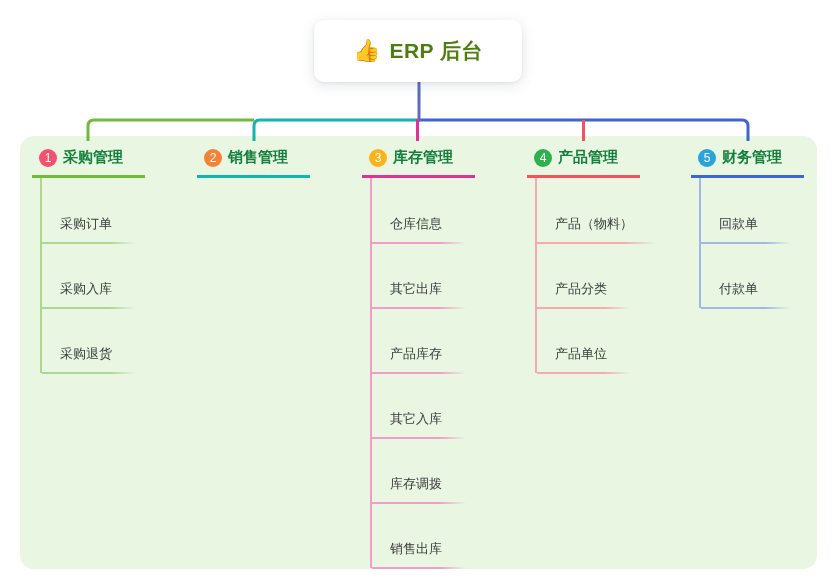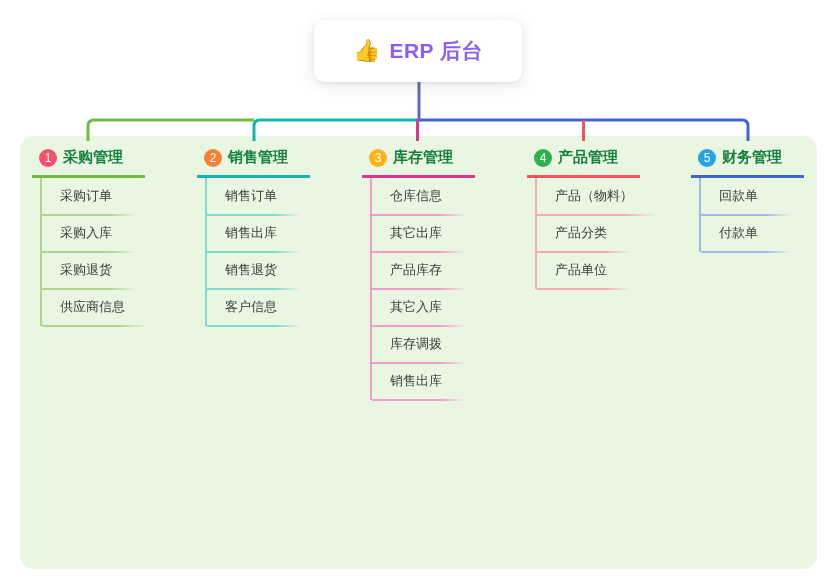--- a/index.html
+++ b/index.html
@@ -18,42 +18,42 @@
   svg.connectors path{fill:none;stroke-width:3px;}
   
   .root-node{
     position:absolute;left:314px;top:20px;width:208px;height:62px;
     background:#ffffff;border-radius:10px;z-index:2;
     box-shadow:0 3px 14px rgba(60,70,90,.14), 0 1px 3px rgba(60,70,90,.08);
     display:flex;align-items:center;justify-content:center;gap:9px;
   }
   .root-node .emoji{font-size:22px;line-height:1;}
   .root-node .root-title{
-    font-size:21px;font-weight:600;color:#8b5cf6;letter-spacing:.5px;
+    font-size:21px;font-weight:600;color:#4d7c0f;letter-spacing:.5px;
   }
   
   .column{position:absolute;z-index:2;width:150px;}
   .col-header{
     width:113px;display:flex;align-items:center;gap:6px;
     padding:0 0 8px 7px;box-sizing:border-box;
     border-bottom:3px solid var(--accent);
     cursor:default;
   }
   .badge{
     width:18px;height:18px;border-radius:50%;flex:0 0 18px;
     background:var(--badge);color:#fff;font-size:12px;line-height:18px;
     text-align:center;font-weight:500;
   }
   .col-title{font-size:15px;font-weight:600;color:#15803d;white-space:nowrap;}
   ul.children{
     list-style:none;margin:0 0 0 8px;padding:0;
     border-left:2px solid var(--light);
   }
   ul.children li{
-    position:relative;height:37px;display:flex;align-items:flex-end;
+    position:relative;height:65px;display:flex;align-items:flex-end;
     width:-moz-fit-content;width:fit-content;min-width:90px;
     padding:0 24px 0 18px;box-sizing:border-box;
   }
   ul.children li::after{
     content:"";position:absolute;left:0;right:0;bottom:-1px;height:2px;
     background:linear-gradient(90deg,var(--light) 72%,rgba(255,255,255,0));
   }
   ul.children li span{
     font-size:13px;color:#3b3b3b;margin-bottom:10px;white-space:nowrap;
   }
@@ -85,45 +85,28 @@
   <ul class="children">
       <li>
         <span>采购订单</span>
       </li>
       <li>
         <span>采购入库</span>
       </li>
       <li>
         <span>采购退货</span>
       </li>
-      <li>
-        <span>供应商信息</span>
-      </li>
     </ul>
 </div>
 
 <div class="column" style="left: 197px; top: 148px; --accent: #14b3ab; --light: #84d6d0; --badge: #f58234;">
   <div class="col-header">
     <span class="badge">2</span>
     <span class="col-title">销售管理</span>
   </div>
-  <ul class="children">
-      <li>
-        <span>销售订单</span>
-      </li>
-      <li>
-        <span>销售出库</span>
-      </li>
-      <li>
-        <span>销售退货</span>
-      </li>
-      <li>
-        <span>客户信息</span>
-      </li>
-    </ul>
 </div>
 
 <div class="column" style="left: 362px; top: 148px; --accent: #db3590; --light: #f29cc9; --badge: #fcb315;">
   <div class="col-header">
     <span class="badge">3</span>
     <span class="col-title">库存管理</span>
   </div>
   <ul class="children">
       <li>
         <span>仓库信息</span>

